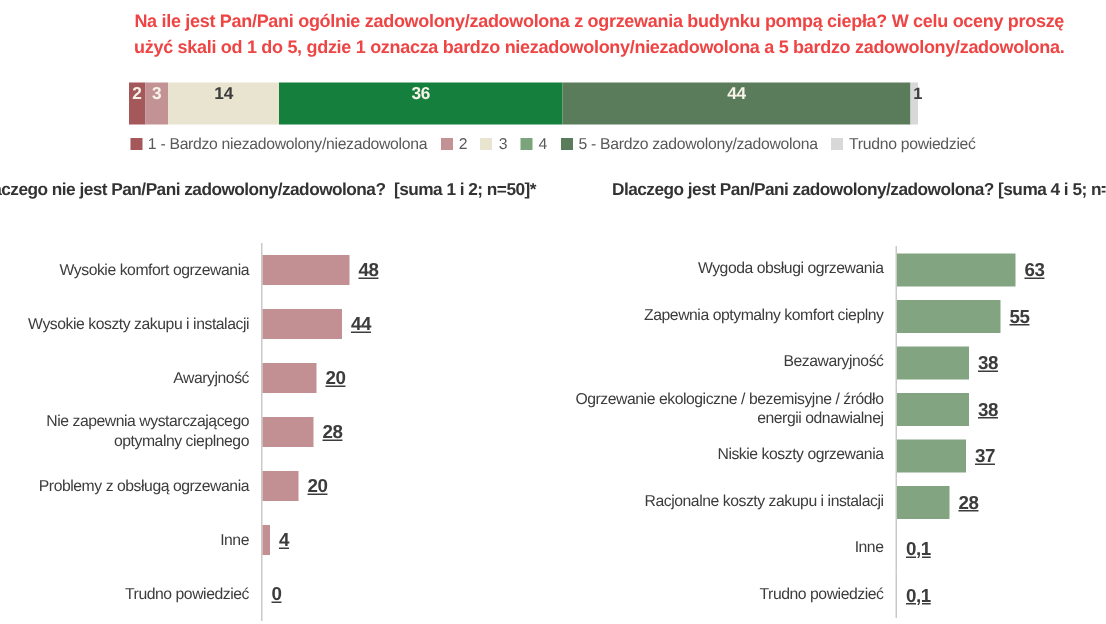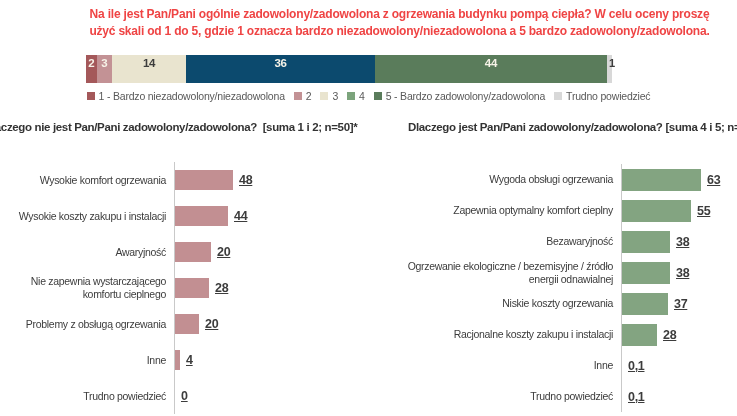--- a/index.html
+++ b/index.html
@@ -59,21 +59,21 @@
   .chart.neg { left: 0;   top: 162px; width: 372px; }
   .chart.pos { left: 380px; top: 164px; width: 357px; }
   .row { display: flex; align-items: center; }
   .chart.neg .row { height: 36px; }
   .chart.pos .row { height: 31px; }
   .cat {
     flex: none; text-align: right; padding-right: 8px;
     font-size: 10.5px; letter-spacing: -0.3px; line-height: 1.2; color: #3c3c3c;
   }
   .chart.neg .cat { width: 174px; }
-  .chart.pos .cat { width: 217px; margin-left: 24px; }
+  .chart.pos .cat { width: 217px; }
   .zone {
     flex: 1; align-self: stretch;
     display: flex; align-items: center;
     border-left: 1px solid #c9c9c9;
     text-decoration: underline;
   }
   .bar { flex: none; }
   .chart.neg .bar { height: 20px; }
   .chart.pos .bar { height: 22px; }
   .val {
@@ -94,21 +94,21 @@
   <div class="stacked" id="stacked-bar">
       <div class="seg" style="flex-basis: 2%; background: rgb(164, 88, 90);">
         <span class="seg-label light">2</span>
       </div>
       <div class="seg" style="flex-basis: 3%; background: rgb(195, 146, 149);">
         <span class="seg-label light">3</span>
       </div>
       <div class="seg" style="flex-basis: 14%; background: rgb(233, 228, 207);">
         <span class="seg-label dark">14</span>
       </div>
-      <div class="seg" style="flex-basis: 36%; background: #0c4a6e;">
+      <div class="seg" style="flex-basis: 36%; background: #15803d;">
         <span class="seg-label light">36</span>
       </div>
       <div class="seg" style="flex-basis: 44%; background: rgb(90, 124, 91);">
         <span class="seg-label light">44</span>
       </div>
       <div class="seg" style="flex-basis: 1%; background: rgb(216, 216, 216);"></div>
       <span class="seg-outside">1</span>
     </div>
 
   <div class="legend" id="legend">
@@ -157,21 +157,21 @@
         </div>
       </div>
       <div class="row">
         <div class="cat">Awaryjność</div>
         <div class="zone">
           <div class="bar" style="width: 36px; background: rgb(194, 143, 146);"></div>
           <span class="val">20</span>
         </div>
       </div>
       <div class="row">
-        <div class="cat">Nie zapewnia wystarczającego komfortu cieplnego</div>
+        <div class="cat">Nie zapewnia wystarczającego optymalny cieplnego</div>
         <div class="zone">
           <div class="bar" style="width: 34px; background: rgb(194, 143, 146);"></div>
           <span class="val">28</span>
         </div>
       </div>
       <div class="row">
         <div class="cat">Problemy z obsługą ogrzewania</div>
         <div class="zone">
           <div class="bar" style="width: 24px; background: rgb(194, 143, 146);"></div>
           <span class="val">20</span>

